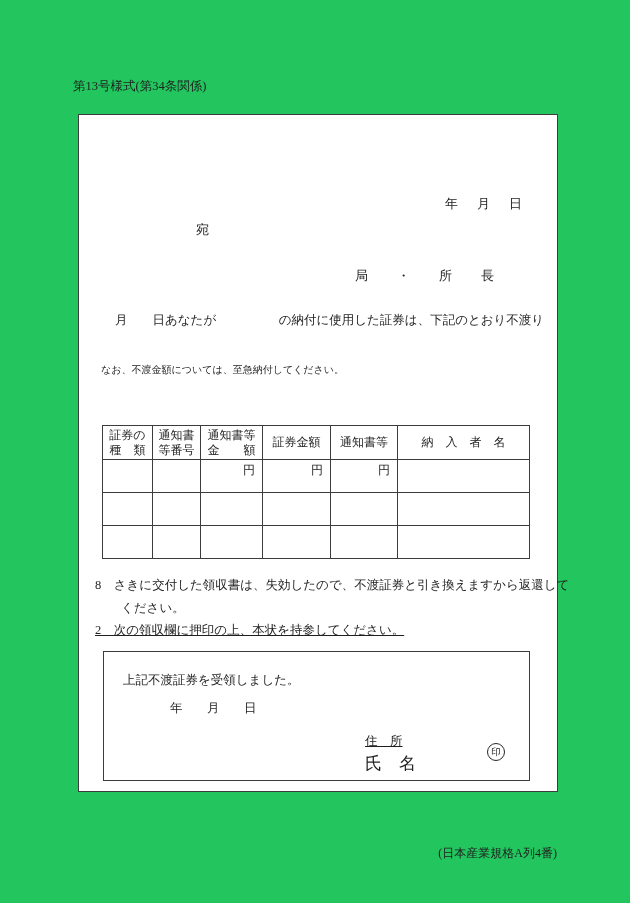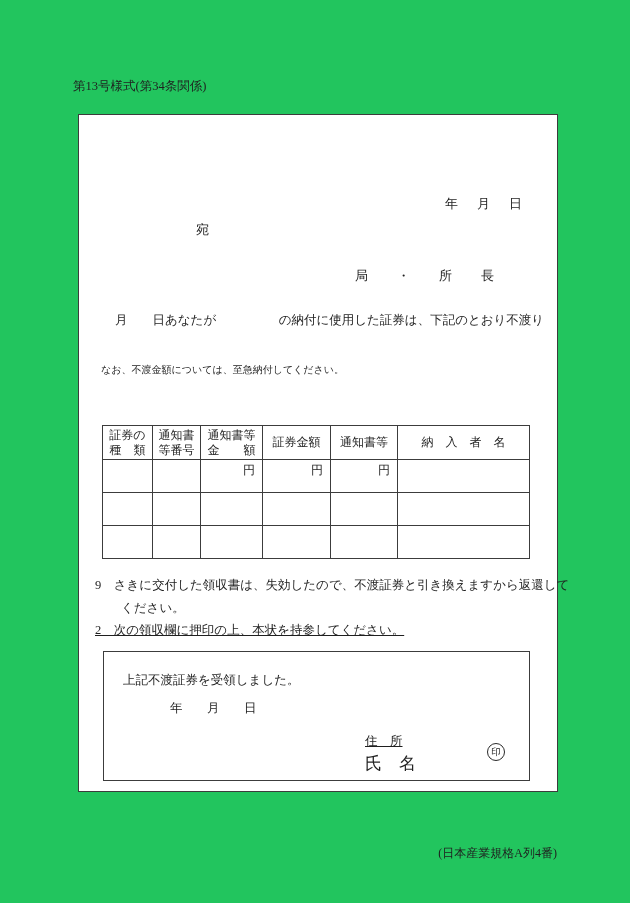--- a/index.html
+++ b/index.html
@@ -169,21 +169,21 @@
         <td></td>
         <td></td>
         <td></td>
         <td></td>
         <td></td>
         <td></td>
       </tr>
     </tbody>
       </table>
 
-    <div class="abs note-1a">9　さきに交付した領収書は、失効したので、不渡証券と引き換えますから返還して</div>
+    <div class="abs note-1a">8　さきに交付した領収書は、失効したので、不渡証券と引き換えますから返還して</div>
     <div class="abs note-1b">ください。</div>
     <div class="abs note-2">2　次の領収欄に押印の上、本状を持参してください。</div>
 
     <div class="receipt-box">
       <div class="abs receipt-statement">上記不渡証券を受領しました。</div>
       <div class="abs receipt-date">年　月　日</div>
       <div class="abs receipt-address">住　所</div>
       <div class="abs receipt-name">氏　名</div>
       <div class="seal">印</div>
     </div>

